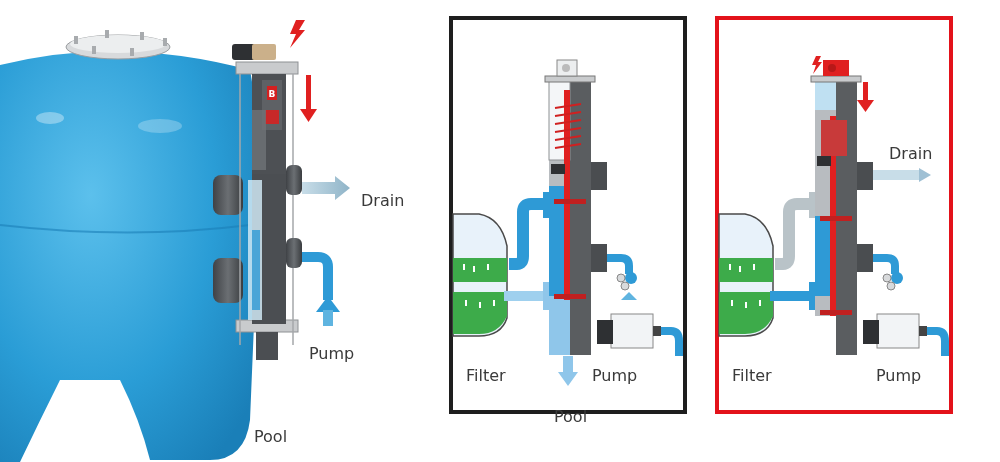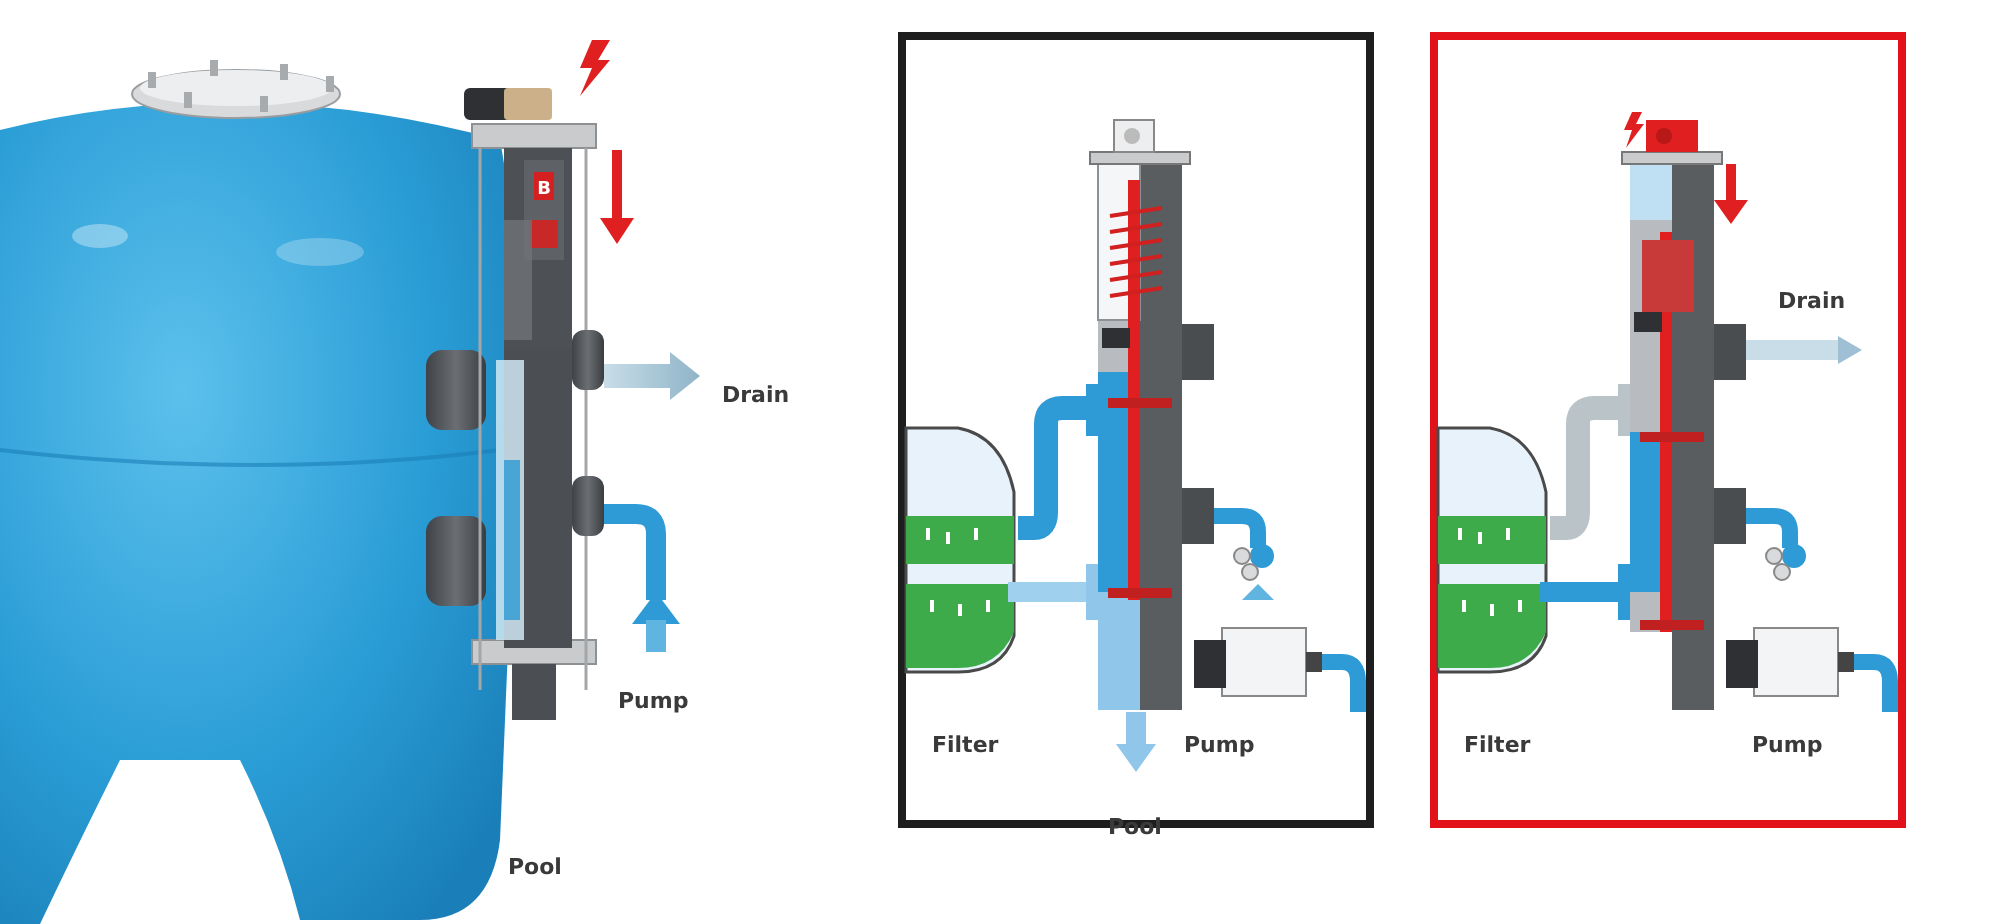--- a/index.html
+++ b/index.html
@@ -1,20 +1,20 @@
 <!DOCTYPE html>
 <html><head>
 <meta charset="utf-8">
 <style>
   html, body { margin: 0; padding: 0; background: #ffffff; }
   body { width: 1000px; height: 462px; position: relative; overflow: hidden;
          font-family: "DejaVu Sans", sans-serif; }
   .panel { position: absolute; }
   svg { position: absolute; left: 0; top: 0; }
-  .lbl { position: absolute; font-size: 11px; font-weight: bold; color: #3a3a3a;
+  .lbl { position: absolute; font-size: 16px; font-weight: normal; color: #3a3a3a;
          font-family: "DejaVu Sans", sans-serif; white-space: nowrap; }
 </style>
 </head>
 <body>
 
 <div class="panel" style="left:0;top:0;width:420px;height:462px;">
   <svg width="420" height="462" viewBox="0 0 420 462">
     <defs>
       <radialGradient id="tankg" cx="0.35" cy="0.35" r="0.8">
         <stop offset="0" stop-color="#5cc0ec"></stop>

